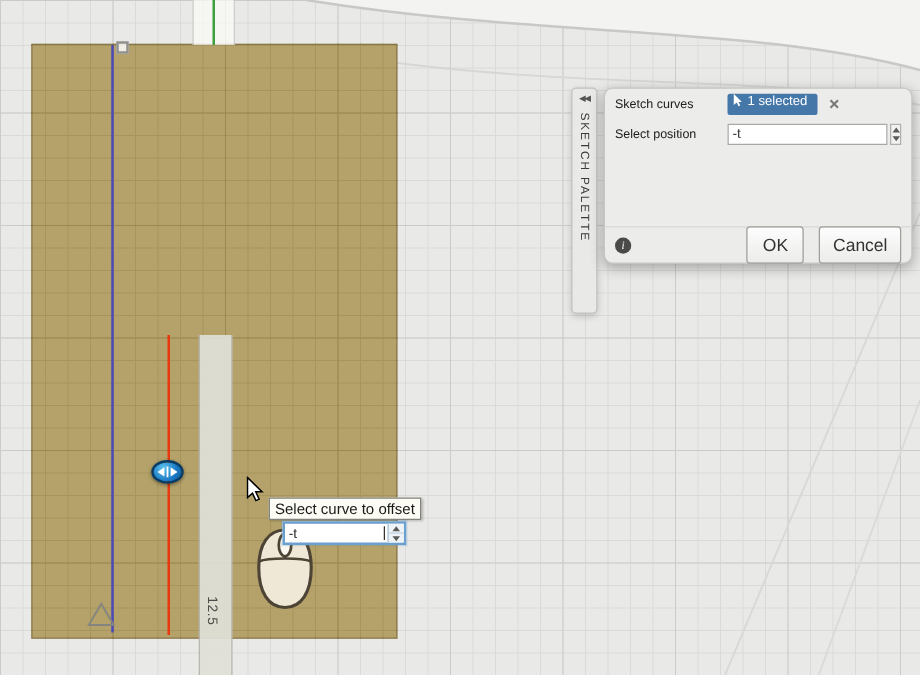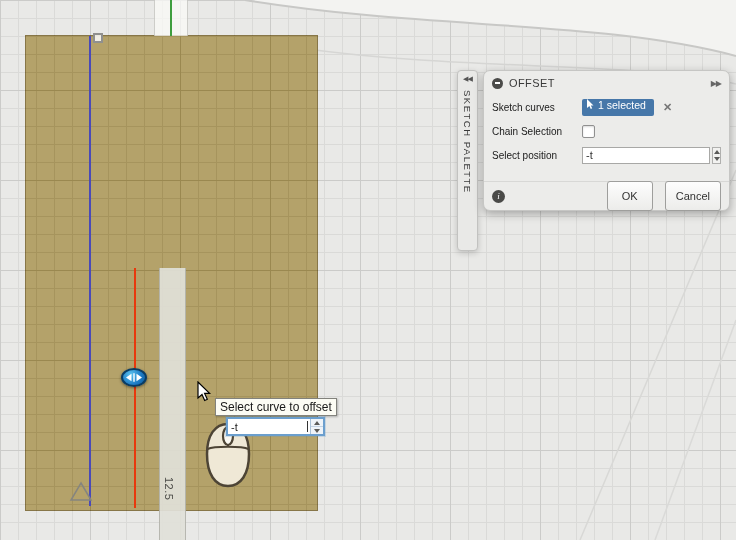--- a/index.html
+++ b/index.html
@@ -81,21 +81,21 @@
   .checkbox{width:13px;height:13px;background:#fff;border:1px solid #909090;border-radius:2px;box-shadow:inset 0 1px 2px rgba(0,0,0,.15);box-sizing:border-box;}
   .dlg-input{width:128px;height:17px;background:#fff;border:1px solid #a8a8a6;box-sizing:border-box;
     font-size:11px;color:#333;padding:0 3px;font-family:"Liberation Sans",sans-serif;}
   .dlg-spin{width:11px;height:17px;margin-left:2px;display:flex;flex-direction:column;align-items:center;justify-content:center;gap:3px;
     background:#f2f2f0;border:1px solid #b0b0ae;box-sizing:border-box;}
   .dlg-footer{margin-top:auto;border-top:1px solid #d8d8d6;height:28px;display:flex;align-items:center;padding:0 8px;}
   .info{width:13px;height:13px;border-radius:50%;background:#4a4a48;color:#fff;font-size:9px;
     display:flex;align-items:center;justify-content:center;font-style:italic;font-family:"Liberation Serif",serif;flex:none;}
   .spacer{flex:1;}
   .btn{min-width:46px;height:18px;background:linear-gradient(#fdfdfd,#ececea);border:1px solid #9e9e9c;border-radius:3px;
-    font-size:11px;color:#333;font-family:"Liberation Sans",sans-serif;display:flex;align-items:center;justify-content:center;padding:14px 10px;text-align:right;}
+    font-size:14px;color:#333;font-family:"Liberation Sans",sans-serif;display:flex;align-items:center;justify-content:center;padding:14px 10px;text-align:right;}
   .btn + .btn{margin-left:12px;}
 </style>
 </head>
 <body>
 
 <div class="screen">
 
   <svg class="abs bg-curves" viewBox="0 0 736 540">
     <path d="M 245 0 L 736 0 L 736 56 C 600 20 430 30 245 0 Z" fill="#f3f3f1"></path>
     <path d="M 245 0 C 430 30 600 20 736 56" fill="none" stroke="#c8c8c6" stroke-width="2"></path>
@@ -154,41 +154,32 @@
   <svg class="abs cursor" viewBox="0 0 15 21">
     <polygon points="1,1 1,17 5,13.5 7.7,19.5 10.3,18.3 7.6,12.4 12.6,12.4" fill="#fff" stroke="#000" stroke-width="1.2"></polygon>
   </svg>
 
   <div class="abs palette">
     <div class="palette-collapse">◀◀</div>
     <div class="palette-title">SKETCH PALETTE</div>
   </div>
 
   <div class="abs dialog">
-    <div class="dlg-header">
-      <div class="dlg-icon"></div>
-      <div class="dlg-title">OFFSET</div>
-      <div class="dlg-collapse">▶▶</div>
-    </div>
 
     <div class="dlg-row">
       <div class="row-label">Sketch curves</div>
       <div class="chip">
         <svg width="8" height="11" viewBox="0 0 8 11">
           <polygon points="1,0 1,9 3.4,7 4.8,10 6.2,9.3 4.8,6.5 7.5,6.5" fill="#fff"></polygon>
         </svg>
         <span class="chip-text">1 selected</span>
       </div>
       <span class="clear-x">✕</span>
     </div>
 
-    <div class="dlg-row">
-      <div class="row-label">Chain Selection</div>
-      <div class="checkbox"></div>
-    </div>
 
     <div class="dlg-row">
       <div class="row-label">Select position</div>
       <input class="dlg-input" value="-t" style="">
       <div class="dlg-spin">
         <div class="arr-up"></div>
         <div class="arr-down"></div>
       </div>
     </div>
 

